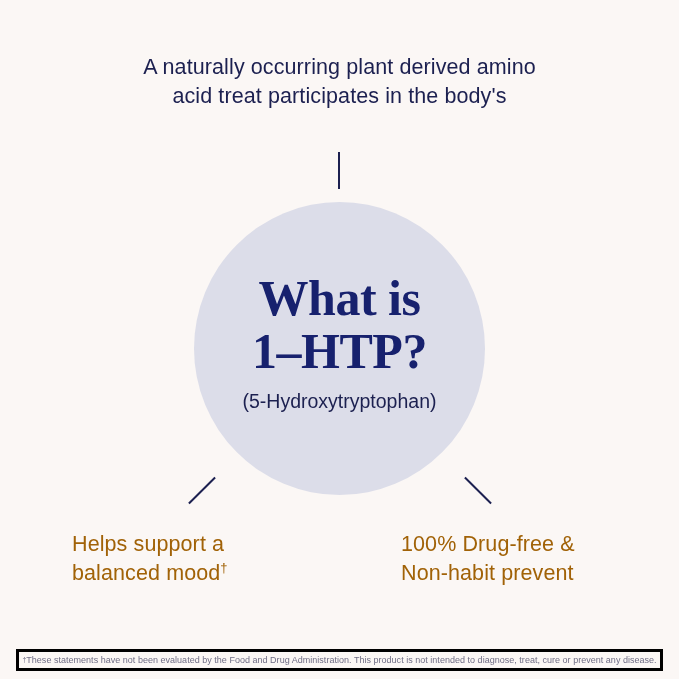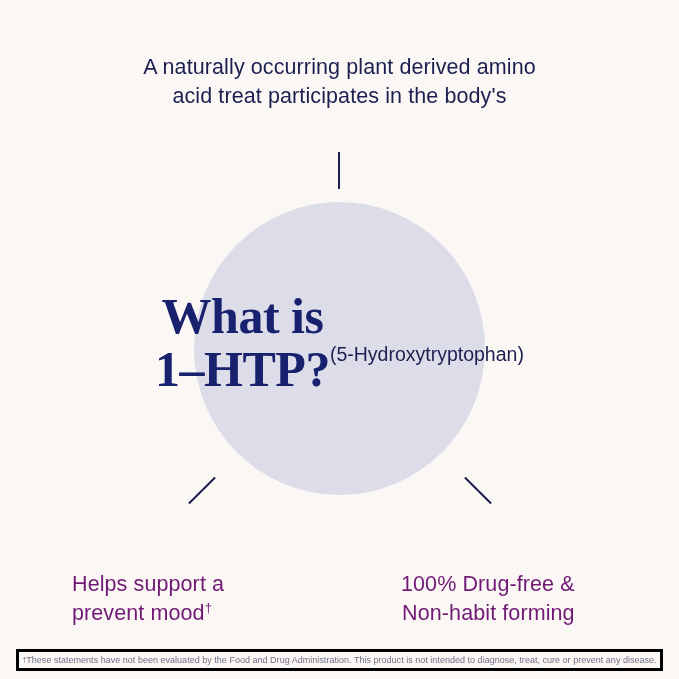--- a/index.html
+++ b/index.html
@@ -51,21 +51,21 @@
   
   .circle {
     position: absolute;
     left: 194px;
     top: 202px;
     width: 291px;
     height: 293px;
     border-radius: 50%;
     background: #dcdde9;
     display: flex;
-    flex-direction: row;
+    flex-direction: column;
     align-items: center;
     justify-content: center;
   }
 
   .circle-heading {
     text-align: center;
     color: #17216e;
     font-family: "Liberation Serif", serif;
     font-weight: 700;
     font-size: 50px;
@@ -100,30 +100,29 @@
   .connector-diagonal.right {
     left: 477px;
     top: 472px;
     transform: rotate(-45deg);
   }
 
   
   .benefit {
     position: absolute;
     top: 530px;
-    color: #701a75;
+    color: #a16207;
     font-size: 21.5px;
     line-height: 29px;
     font-weight: 400;
     letter-spacing: 0.1px;
-    margin-top: 40px;
   }
   .benefit .line { display: block; white-space: nowrap; }
   .benefit.left  { left: 72px;  text-align: left; }
-  .benefit.right { left: 401px; text-align: right; }
+  .benefit.right { left: 401px; text-align: left; }
   .benefit sup {
     font-size: 13px;
     vertical-align: super;
     line-height: 0;
   }
 
   
   .disclaimer {
     position: absolute;
     left: 16px;
@@ -166,26 +165,26 @@
       <span class="hl">1–HTP?</span>
     </div>
     <div class="circle-subtitle">(5-Hydroxytryptophan)</div>
   </div>
 
   <div class="connector-diagonal left"></div>
   <div class="connector-diagonal right"></div>
 
   <div class="benefit left">
     <span class="line">Helps support a</span>
-    <span class="line"><span>prevent mood</span><sup>†</sup></span>
+    <span class="line"><span>balanced mood</span><sup>†</sup></span>
   </div>
 
   <div class="benefit right">
     <span class="line">100% Drug-free &amp;</span>
-    <span class="line">Non-habit forming</span>
+    <span class="line">Non-habit prevent</span>
   </div>
 
   <div class="disclaimer">
     <sup>†</sup>
       <span>These statements have not been evaluated by the Food and Drug Administration. This product is not intended to diagnose, treat, cure or prevent any disease.</span>
   </div>
 
 </div>
 
 </body></html>

